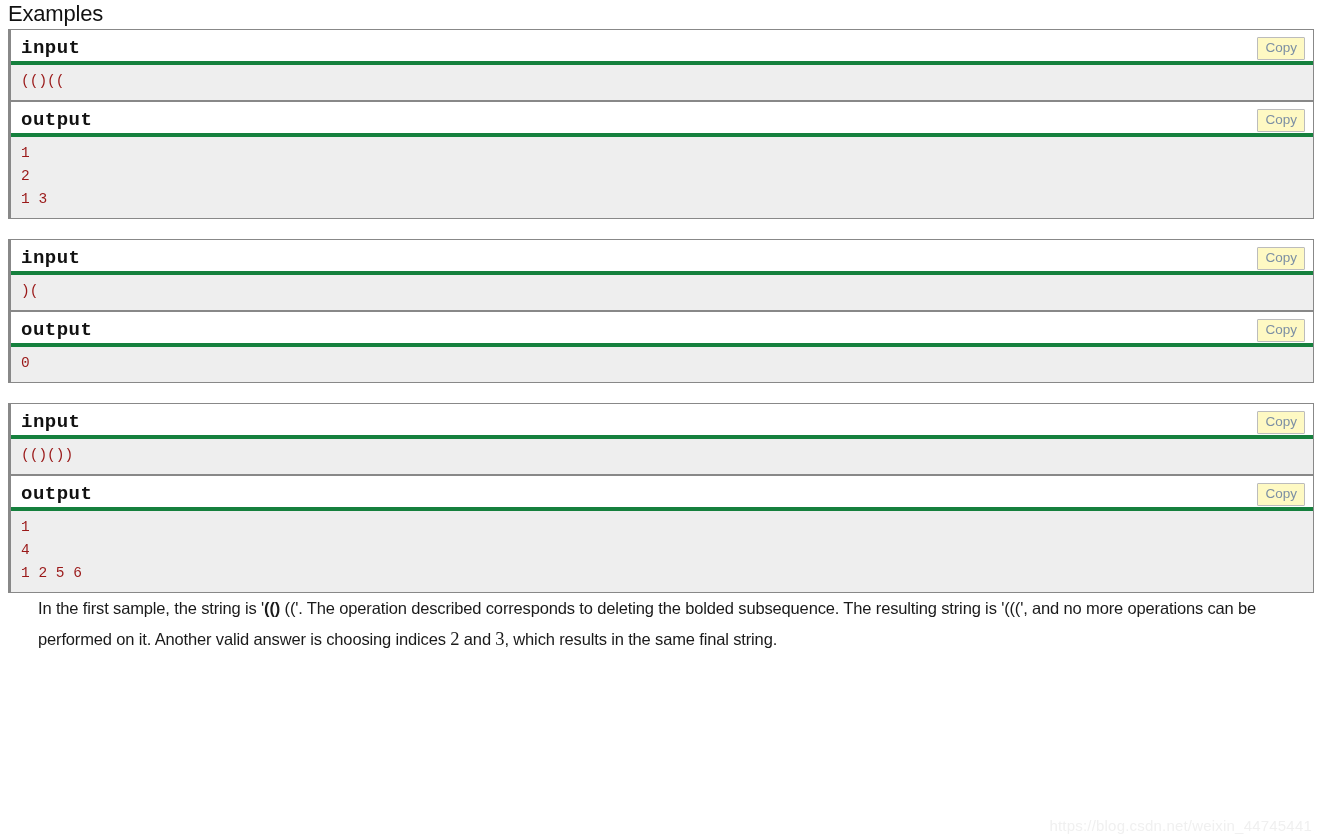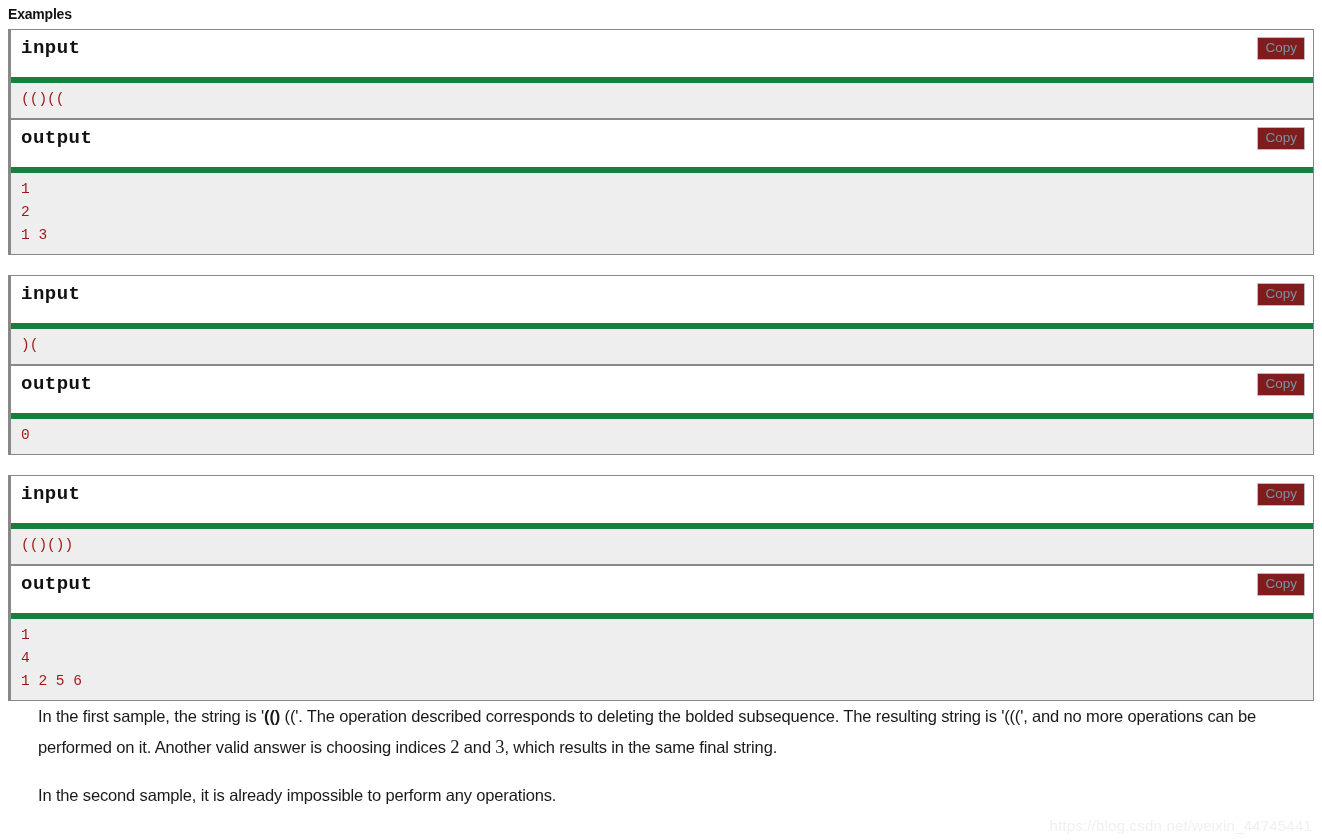--- a/index.html
+++ b/index.html
@@ -18,22 +18,22 @@
 
   .page {
     padding: 0 8px 0 8px;
     box-sizing: border-box;
     width: 1322px;
   }
 
   
   .section-title {
     font-family: "Liberation Sans", sans-serif;
-    font-size: 14px;
-    font-weight: bold;
+    font-size: 22px;
+    font-weight: normal;
     color: #111111;
     letter-spacing: -0.2px;
     margin: 0;
     padding: 4px 0 5px 0;
     line-height: 20px;
   }
 
   
   .sample-tests {
     margin-top: 0;
@@ -45,40 +45,40 @@
     margin-bottom: 20px;
     box-sizing: border-box;
   }
   .sample-test:last-child {
     margin-bottom: 0;
   }
 
   .io-title {
     position: relative;
     background: #ffffff;
-    padding: 6px 10px 17px 10px;
-    border-bottom: 6px solid #15803d;
+    padding: 6px 10px 1px 10px;
+    border-bottom: 4px solid #15803d;
     min-height: 26px;
     box-sizing: border-box;
   }
   .io-title .title-text {
     font-family: "Liberation Mono", "DejaVu Sans Mono", monospace;
     font-size: 19px;
     font-weight: bold;
     color: #111111;
     line-height: 24px;
     letter-spacing: 0.5px;
     display: inline-block;
   }
   .copy-btn {
     position: absolute;
     right: 8px;
     top: 7px;
     border: 1px solid #bcbcbc;
-    background: #7f1d1d;
+    background: #fef9c3;
     color: #7c8fa4;
     font-family: "Liberation Sans", sans-serif;
     font-size: 13.5px;
     line-height: 16px;
     padding: 2px 7px 3px 7px;
     border-radius: 1px;
     cursor: pointer;
     user-select: none;
   }
 
@@ -186,18 +186,17 @@
       <pre class="io-content last">1
 4
 1 2 5 6</pre>
     </div>
 
   </div>
 
 
   <div class="note-body">
     <p class="note-para"><span>In the first sample, the string is '</span><b class="brk">(()</b><span> ((</span><span>'. The operation described corresponds to deleting the bolded subsequence. The resulting string is '(((</span><span>', and no more operations can be performed on it. Another valid answer is choosing indices </span><span class="mathvar">2</span><span> and </span><span class="mathvar">3</span><span>, which results in the same final string.</span></p>
-    <p class="note-para">In the second sample, it is already impossible to perform any operations.</p>
   </div>
 
 </div>
 
 <div class="watermark">https://blog.csdn.net/weixin_44745441</div>
 
 </body></html>

